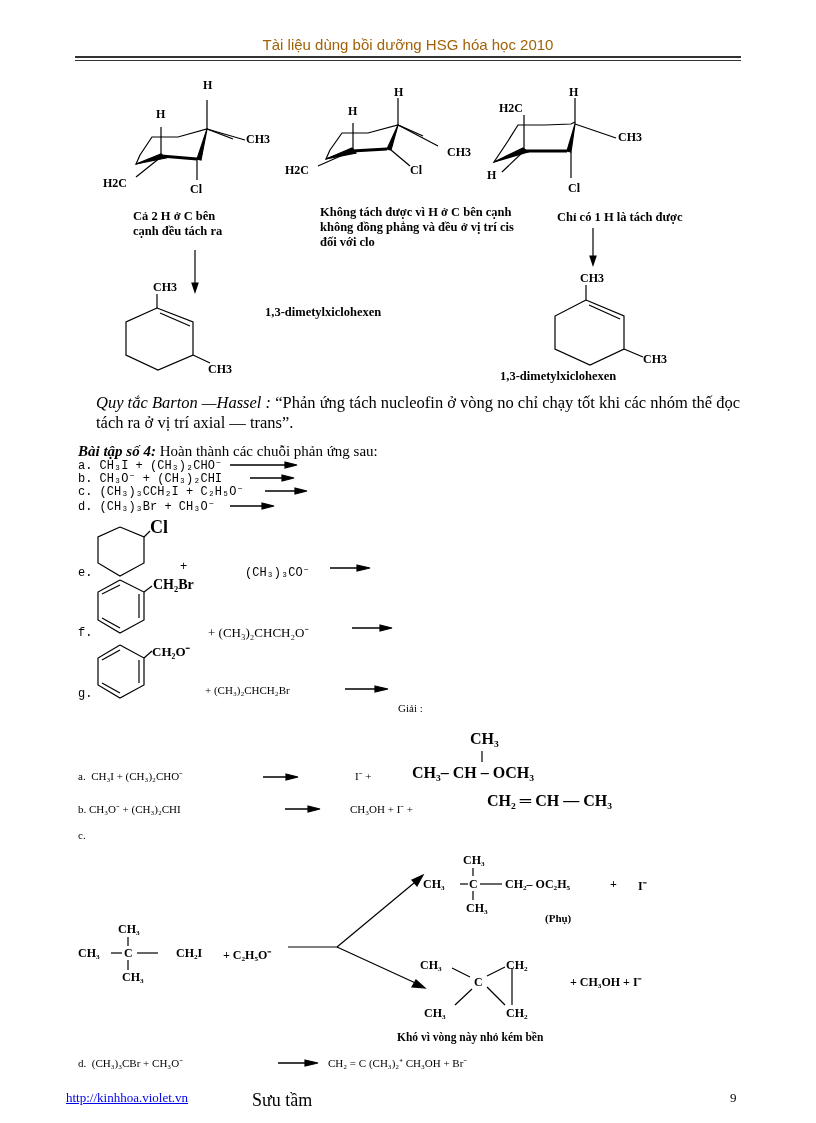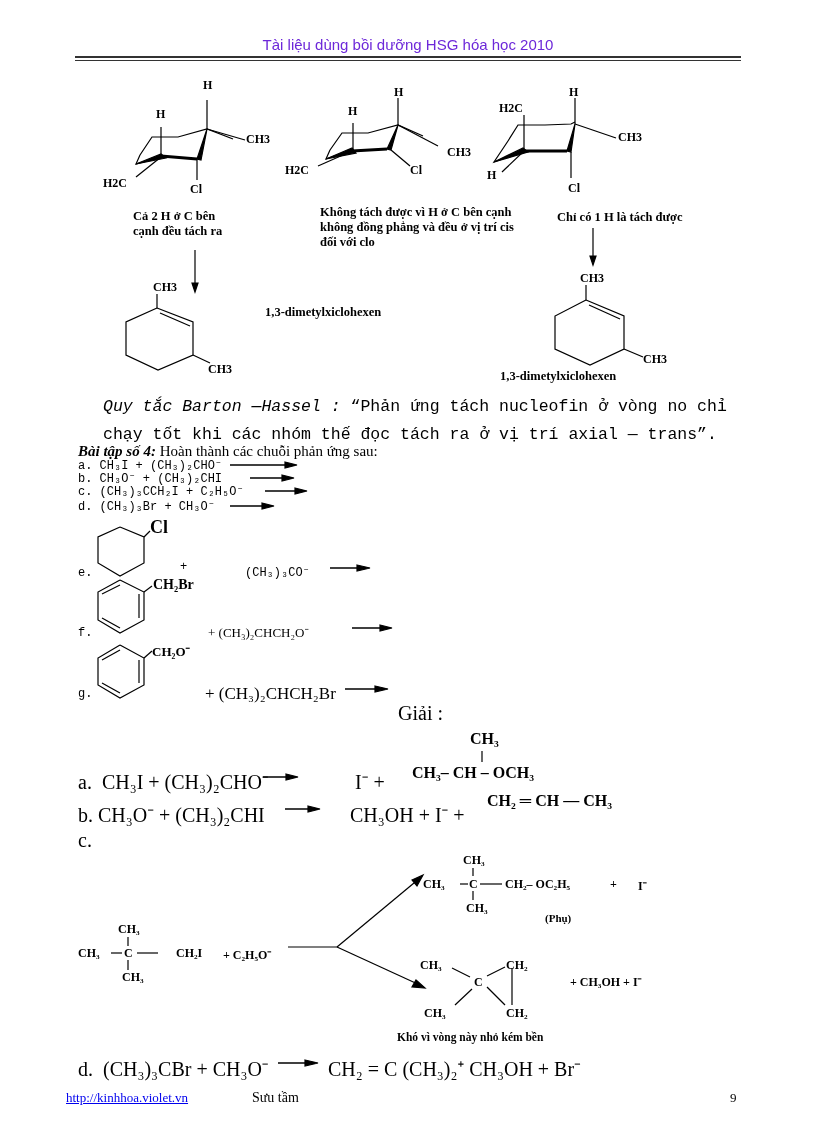--- a/index.html
+++ b/index.html
@@ -1,31 +1,31 @@
 <!DOCTYPE html>
 <html><head>
 <meta charset="utf-8">
 <style>
   html, body { margin: 0; padding: 0; background: #ffffff; }
   body { width: 816px; height: 1123px; position: relative; overflow: hidden; font-family: "Liberation Serif", serif; color: #000; }
   .abs { position: absolute; white-space: nowrap; }
-  .header-title { left: 0; width: 816px; top: 36px; text-align: center; font-family: "Liberation Sans", sans-serif; font-size: 15px; color: #6d28d9; }
+  .header-title { left: 0; width: 816px; top: 36px; text-align: center; font-family: "Liberation Sans", sans-serif; font-size: 15px; color: #a16207; }
   .header-rule1 { left: 75px; width: 666px; top: 56px; height: 0; border-top: 2px solid #333; }
   .header-rule2 { left: 75px; width: 666px; top: 60px; height: 0; border-top: 1px solid #333; }
   .chem-b { font-family: "Liberation Serif", serif; font-weight: bold; font-size: 12px; }
   .note { font-family: "Liberation Serif", serif; font-weight: bold; font-size: 12.5px; line-height: 15px; white-space: normal; }
-  .rule-text { font-family: Liberation Mono, monospace; font-size: 16.5px; line-height: 28px; white-space: normal; left: 103px; width: 660px; top: 393px; }
+  .rule-text { font-family: Liberation Serif, serif; font-size: 16.5px; line-height: 20px; white-space: normal; left: 96px; width: 660px; top: 393px; }
   .rule-text i { font-style: italic; }
   .ex { font-family: "Liberation Mono", monospace; font-size: 12px; }
   .ex-title { font-family: "Liberation Serif", serif; font-size: 15px; }
   .ex-title b { font-style: italic; }
-  .sol { font-family: "Liberation Serif", serif; font-size: 20px; }
+  .sol { font-family: "Liberation Serif", serif; font-size: 11px; }
   .chem-big { font-family: "Liberation Serif", serif; font-weight: bold; font-size: 16px; }
   .footer-link { left: 66px; top: 1090px; font-family: "Liberation Serif", serif; font-size: 13px; color: #0000ee; text-decoration: underline; }
-  .footer-src { left: 252px; top: 1090px; font-family: "Liberation Serif", serif; font-size: 14px; }
+  .footer-src { left: 252px; top: 1090px; font-family: "Liberation Serif", serif; font-size: 18px; }
   .footer-page { left: 730px; top: 1090px; font-family: "Liberation Serif", serif; font-size: 13px; }
   svg { position: absolute; left: 0; top: 0; }
 </style>
 </head>
 <body>
 
 <div class="abs header-title">Tài liệu dùng bồi dưỡng HSG hóa học 2010</div>
 <div class="abs header-rule1"></div>
 <div class="abs header-rule2"></div>
 
@@ -184,21 +184,21 @@
 <div class="abs chem-b" style="left:150px;top:517px;font-size:18px;">Cl</div>
 <div class="abs ex" style="left:180px;top:560px;">+</div>
 <div class="abs ex" style="left:245px;top:565px;">(CH₃)₃CO⁻</div>
 
 <div class="abs ex" style="left:78px;top:626px;">f.</div>
 <div class="abs chem-b" style="left:153px;top:577px;font-size:14px;">CH₂Br</div>
 <div class="abs sol" style="left:208px;top:623px;font-size:13px;">+ (CH₃)₂CHCH₂O⁻</div>
 
 <div class="abs ex" style="left:78px;top:687px;">g.</div>
 <div class="abs chem-b" style="left:152px;top:642px;font-size:13px;">CH₂O⁻</div>
-<div class="abs sol" style="left:205px;top:684px;font-size:17px;text-align:right;">+ (CH₃)₂CHCH₂Br</div>
+<div class="abs sol" style="left:205px;top:684px;font-size:11px;text-align:right;">+ (CH₃)₂CHCH₂Br</div>
 
 <div class="abs sol" style="left:398px;top:702px;">Giải :</div>
 
 <div class="abs sol" style="left:78px;top:768px;"><span>a.</span>&nbsp; <span>CH₃I + (CH₃)₂CHO⁻</span></div>
 <div class="abs sol" style="left:355px;top:768px;">I⁻  +</div>
 <div class="abs chem-big" style="left:470px;top:730px;">CH₃</div>
 <div class="abs chem-big" style="left:412px;top:764px;">CH₃–  CH – OCH₃</div>
 
 <div class="abs sol" style="left:78px;top:801px;"><span>b.</span> <span>CH₃O⁻ + (CH₃)₂CHI</span></div>
 <div class="abs sol" style="left:350px;top:801px;">CH₃OH + I⁻ +</div>

